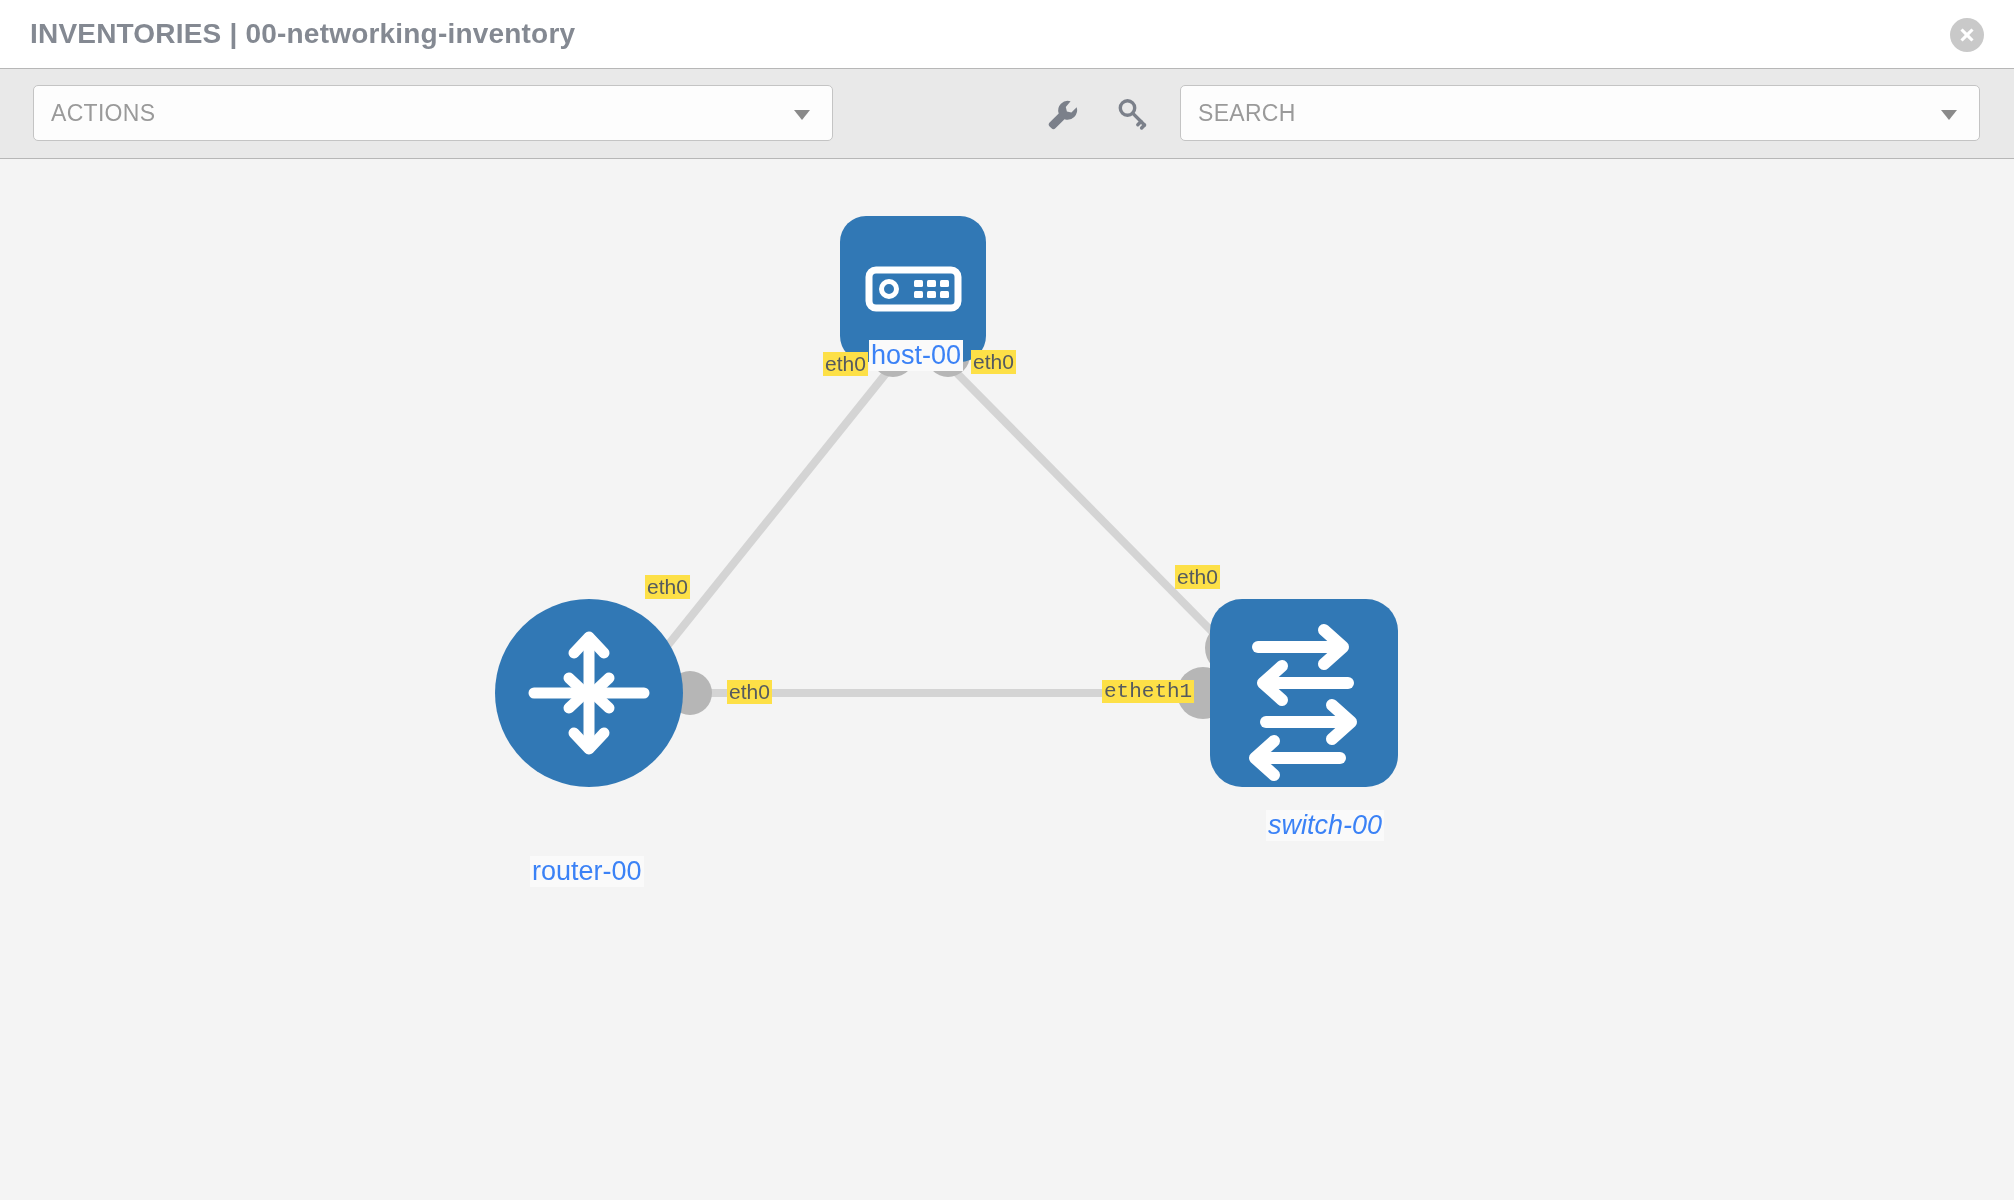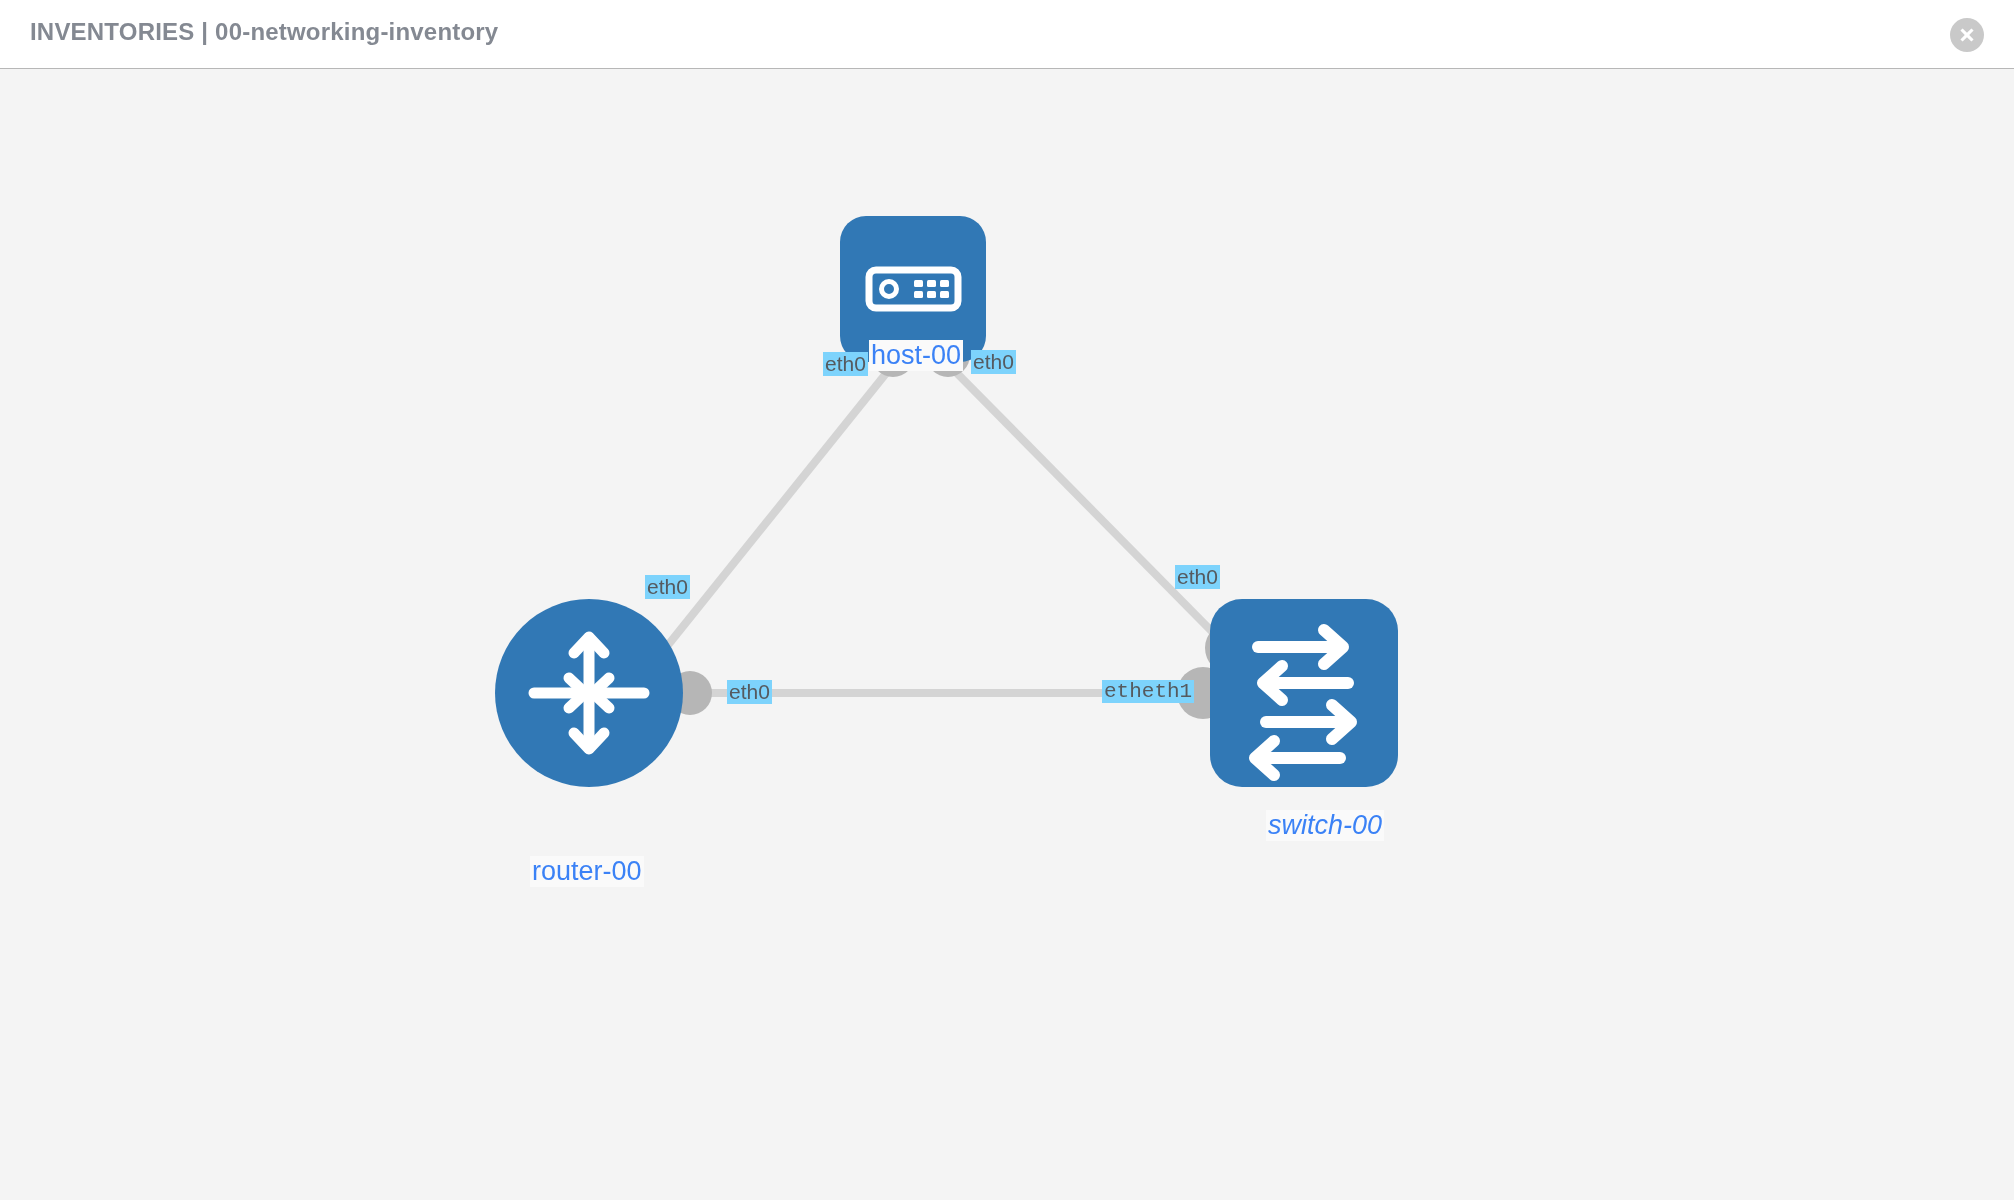--- a/index.html
+++ b/index.html
@@ -27,21 +27,21 @@
     width: 2014px;
     height: 69px;
     background: #ffffff;
     border-bottom: 1px solid #b7b7b7;
     box-sizing: border-box;
   }
   .title-text {
     position: absolute;
     left: 30px;
     top: 18px;
-    font-size: 24px;
+    font-size: 28px;
     font-weight: bold;
     color: #848992;
     letter-spacing: 0.2px;
     white-space: nowrap;
   }
   .close-btn {
     position: absolute;
     right: 30px;
     top: 18px;
     width: 34px;
@@ -146,40 +146,69 @@
     font-size: 27px;
     color: #3b82f6;
     background: #fafafa;
     white-space: nowrap;
     padding: 0 2px;
   }
   .if-label {
     position: absolute;
     font-size: 21px;
     color: #555a5f;
-    background: #7dd3fc;
+    background: #fde047;
     white-space: nowrap;
     padding: 0 2px;
     text-align: center;
   }
 </style>
 </head>
 <body>
 
 <div id="app">
 
   <div class="titlebar">
     <div class="title-text">INVENTORIES | 00-networking-inventory</div>
     <div class="close-btn">
       <svg width="22" height="22" viewBox="0 0 22 22">
         <path d="M6.6 4.4 L11 8.8 L15.4 4.4 L17.6 6.6 L13.2 11 L17.6 15.4 L15.4 17.6 L11 13.2 L6.6 17.6 L4.4 15.4 L8.8 11 L4.4 6.6 Z" fill="#ffffff"></path>
       </svg>
     </div>
   </div>
 
+  <div class="toolbar">
+
+    <div class="actions-select">
+      <span class="actions-label">ACTIONS</span>
+      <span class="caret"></span>
+    </div>
+
+    <div class="tool-icon" id="wrench-ic">
+      <svg width="36" height="36" viewBox="0 0 36 36">
+        <path d="M27.6 6.2 a9.6 9.6 0 0 0 -11.9 12.2 L6.6 27.5 a2.8 2.8 0 0 0 0 3.9 l1.9 1.9 a2.8 2.8 0 0 0 3.9 0 l9.1 -9.1 a9.6 9.6 0 0 0 12.2 -11.9 l-5.3 5.3 -4.5 -1.1 -1.1 -4.5 z" fill="#7b808a"></path>
+      </svg>
+    </div>
+
+    <div class="tool-icon" id="key-ic">
+      <svg width="36" height="36" viewBox="0 0 36 36">
+        <g fill="none" stroke="#7b808a" stroke-width="3.4" stroke-linecap="round">
+          <circle cx="13.5" cy="13" r="7.2"></circle>
+          <line x1="18.6" y1="18.1" x2="30.5" y2="30"></line>
+          <line x1="27" y1="26.5" x2="23.8" y2="29.7"></line>
+          <line x1="30.5" y1="30" x2="27.6" y2="33"></line>
+        </g>
+      </svg>
+    </div>
+
+    <div class="search-box">
+      <span class="search-label">SEARCH</span>
+      <span class="caret"></span>
+    </div>
+  </div>
 
   <div class="canvas">
 
     <svg class="topology" width="2014" height="1040">
       <defs>
         <clipPath id="clip-host">
             <rect x="840" y="56" width="146" height="146" rx="24"></rect>
           </clipPath>
       </defs>
 

